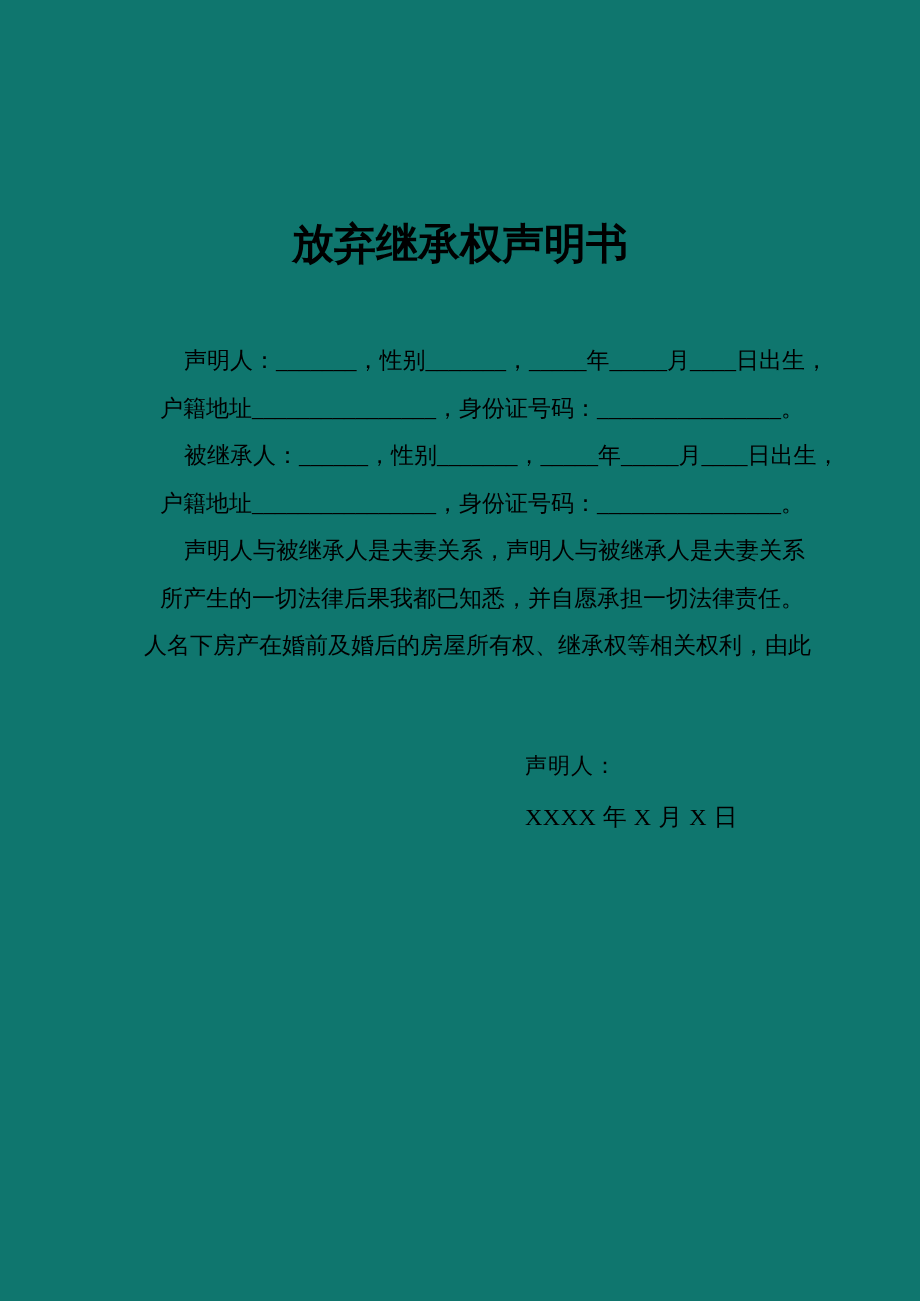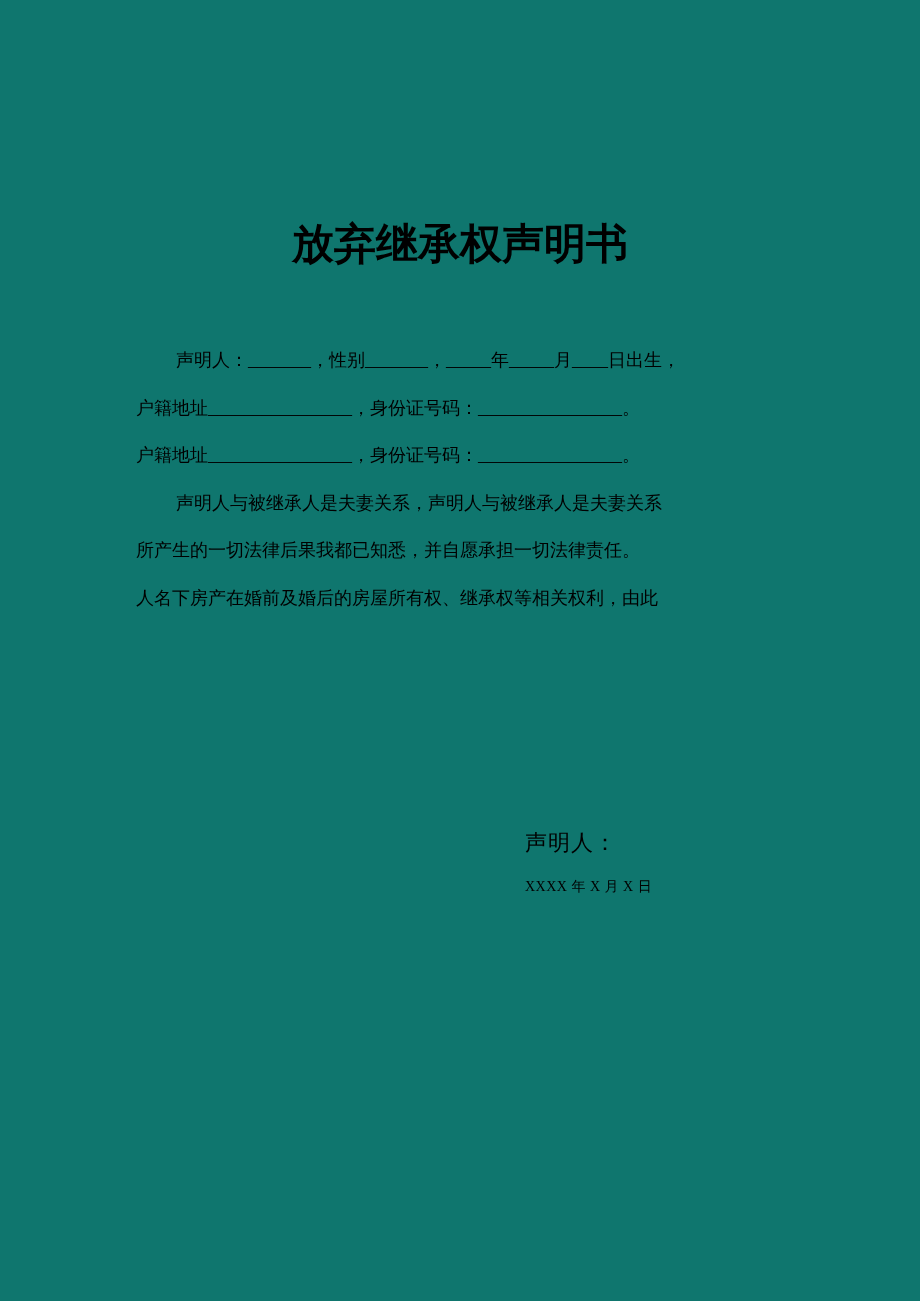--- a/index.html
+++ b/index.html
@@ -27,62 +27,64 @@
     font-weight: bold;
     font-size: 42px;
     line-height: 52px;
     letter-spacing: 0px;
     color: #000000;
     white-space: nowrap;
   }
   .doc-body {
     position: absolute;
     top: 337px;
-    left: 136px;
+    left: 144px;
     width: 660px;
-    font-size: 18px;
+    font-size: 23px;
     line-height: 47.5px;
     color: #000000;
+    text-align: right;
   }
   .doc-line {
     white-space: nowrap;
     height: 47.5px;
   }
   .doc-line.indent {
     padding-left: 40px;
   }
   .signature-block {
     position: absolute;
-    top: 828px;
+    top: 751px;
     left: 525px;
     font-size: 22px;
     color: #000000;
   }
   .signature-label {
     white-space: nowrap;
     letter-spacing: 1px;
     height: 50px;
   }
   .signature-date {
     white-space: nowrap;
     letter-spacing: 0.5px;
-    font-size: 14px;
+    font-size: 24px;
     text-align: right;
   }
 </style>
 </head>
 <body>
 
 <div class="page">
 
   <h1 class="doc-title">放弃继承权声明书</h1>
 
   <div class="doc-body">
     <div class="doc-line indent">声明人：_______，性别_______，_____年_____月____日出生，</div>
     <div class="doc-line">户籍地址________________，身份证号码：________________。</div>
+    <div class="doc-line indent">被继承人：______，性别_______，_____年_____月____日出生，</div>
     <div class="doc-line">户籍地址________________，身份证号码：________________。</div>
     <div class="doc-line indent">声明人与被继承人是夫妻关系，声明人与被继承人是夫妻关系</div>
     <div class="doc-line">所产生的一切法律后果我都已知悉，并自愿承担一切法律责任。</div>
     <div class="doc-line">人名下房产在婚前及婚后的房屋所有权、继承权等相关权利，由此</div>
   </div>
 
   <div class="signature-block">
     <div class="signature-label">声明人：</div>
     <div class="signature-date">XXXX 年 X 月 X 日</div>
   </div>

